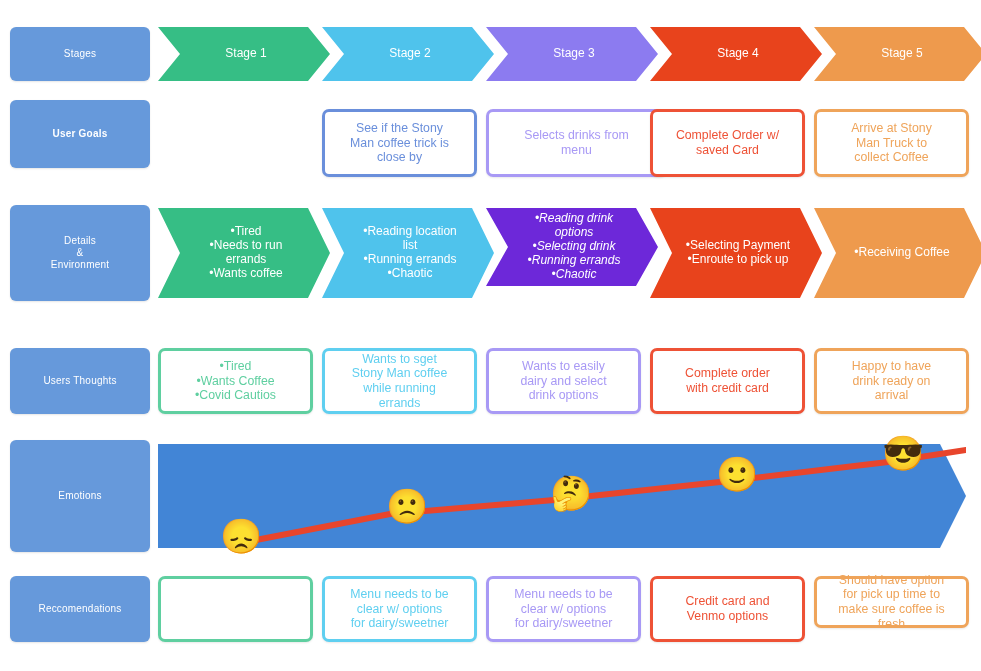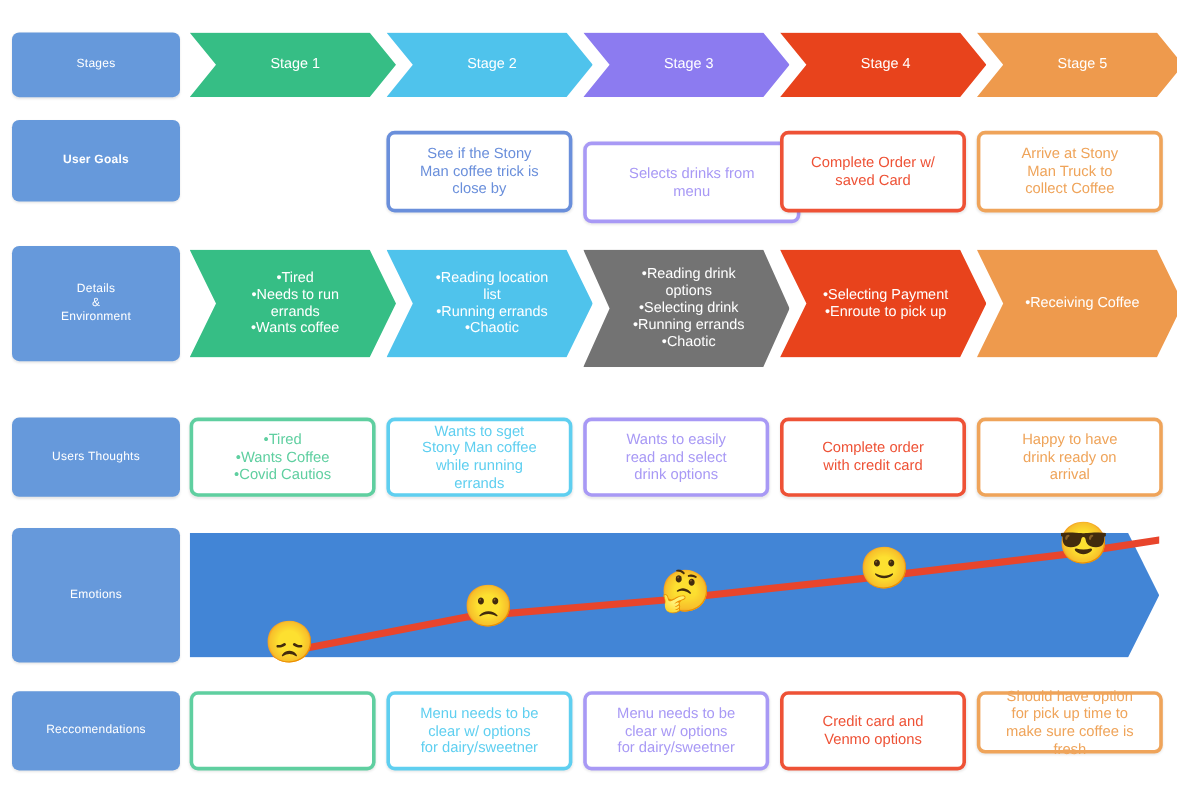--- a/index.html
+++ b/index.html
@@ -116,40 +116,40 @@
 •Needs to run
 errands
 •Wants coffee</span></div>
     </div>
     <div class="chev" style="left: 322px; top: 208px; width: 172px; height: 90px; background: rgb(79, 195, 236); z-index: 9;">
       <div class="inner"><span class="bullets">•Reading location
 list
 •Running errands
 •Chaotic</span></div>
     </div>
-    <div class="chev" style="left: 486px; top: 208px; width: 172px; height: 98px; background: #737373; z-index: 8;">
+    <div class="chev" style="left: 486px; top: 208px; width: 172px; height: 78px; background: #6d28d9; z-index: 8; font-style: italic;">
       <div class="inner"><span class="bullets">•Reading drink
 options
 •Selecting drink
 •Running errands
 •Chaotic</span></div>
     </div>
     <div class="chev" style="left: 650px; top: 208px; width: 172px; height: 90px; background: rgb(232, 67, 28); z-index: 7;">
       <div class="inner"><span class="bullets">•Selecting Payment
 •Enroute to pick up</span></div>
     </div>
     <div class="chev" style="left: 814px; top: 208px; width: 172px; height: 90px; background: rgb(238, 154, 77); z-index: 6;">
       <div class="inner"><span class="bullets">•Receiving Coffee</span></div>
     </div>
     <div class="obox" style="left: 322px; top: 109px; width: 155px; height: 68px; border-color: rgb(106, 143, 219); color: rgb(106, 143, 219);">
       <div class="inner"><span class="bullets">See if the Stony
 Man coffee trick is
 close by</span></div>
     </div>
-    <div class="obox" style="left: 486px; top: 118px; width: 181px; height: 68px; border-color: rgb(168, 153, 245); color: rgb(168, 153, 245);">
+    <div class="obox" style="left: 486px; top: 109px; width: 181px; height: 68px; border-color: rgb(168, 153, 245); color: rgb(168, 153, 245);">
       <div class="inner"><span class="bullets">Selects drinks from
 menu</span></div>
     </div>
     <div class="obox" style="left: 650px; top: 109px; width: 155px; height: 68px; border-color: rgb(238, 82, 54); color: rgb(238, 82, 54);">
       <div class="inner"><span class="bullets">Complete Order w/
 saved Card</span></div>
     </div>
     <div class="obox" style="left: 814px; top: 109px; width: 155px; height: 68px; border-color: rgb(239, 164, 90); color: rgb(239, 164, 90);">
       <div class="inner"><span class="bullets">Arrive at Stony
 Man Truck to
@@ -161,21 +161,21 @@
 •Covid Cautios</span></div>
     </div>
     <div class="obox" style="left: 322px; top: 348px; width: 155px; height: 66px; border-color: rgb(95, 207, 240); color: rgb(95, 207, 240);">
       <div class="inner"><span class="bullets">Wants to sget
 Stony Man coffee
 while running
 errands</span></div>
     </div>
     <div class="obox" style="left: 486px; top: 348px; width: 155px; height: 66px; border-color: rgb(168, 153, 245); color: rgb(168, 153, 245);">
       <div class="inner"><span class="bullets">Wants to easily
-read and select
+dairy and select
 drink options</span></div>
     </div>
     <div class="obox" style="left: 650px; top: 348px; width: 155px; height: 66px; border-color: rgb(238, 82, 54); color: rgb(238, 82, 54);">
       <div class="inner"><span class="bullets">Complete order
 with credit card</span></div>
     </div>
     <div class="obox" style="left: 814px; top: 348px; width: 155px; height: 66px; border-color: rgb(239, 164, 90); color: rgb(239, 164, 90);">
       <div class="inner"><span class="bullets">Happy to have
 drink ready on
 arrival</span></div>

